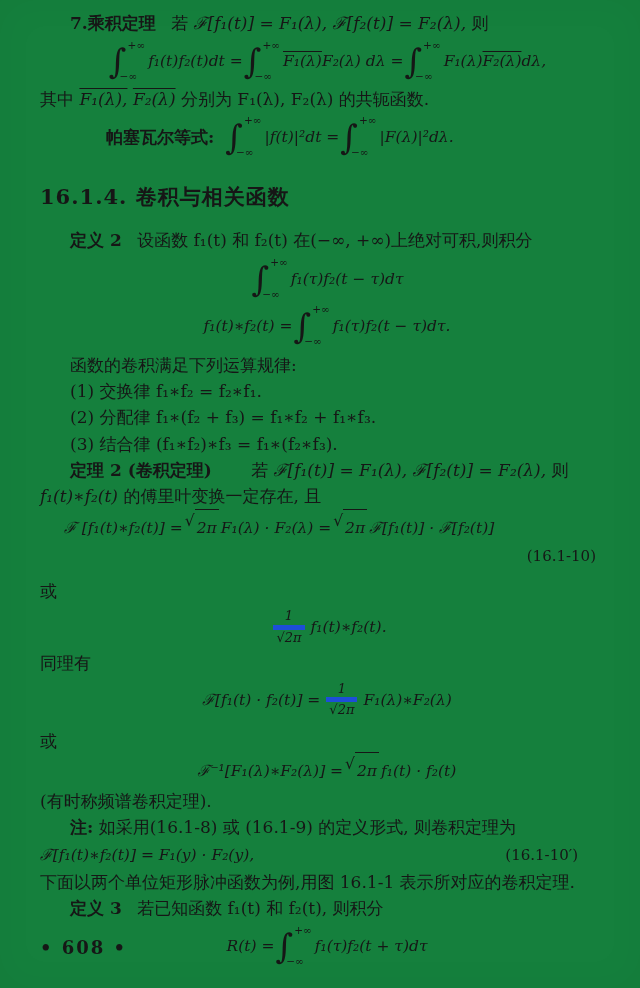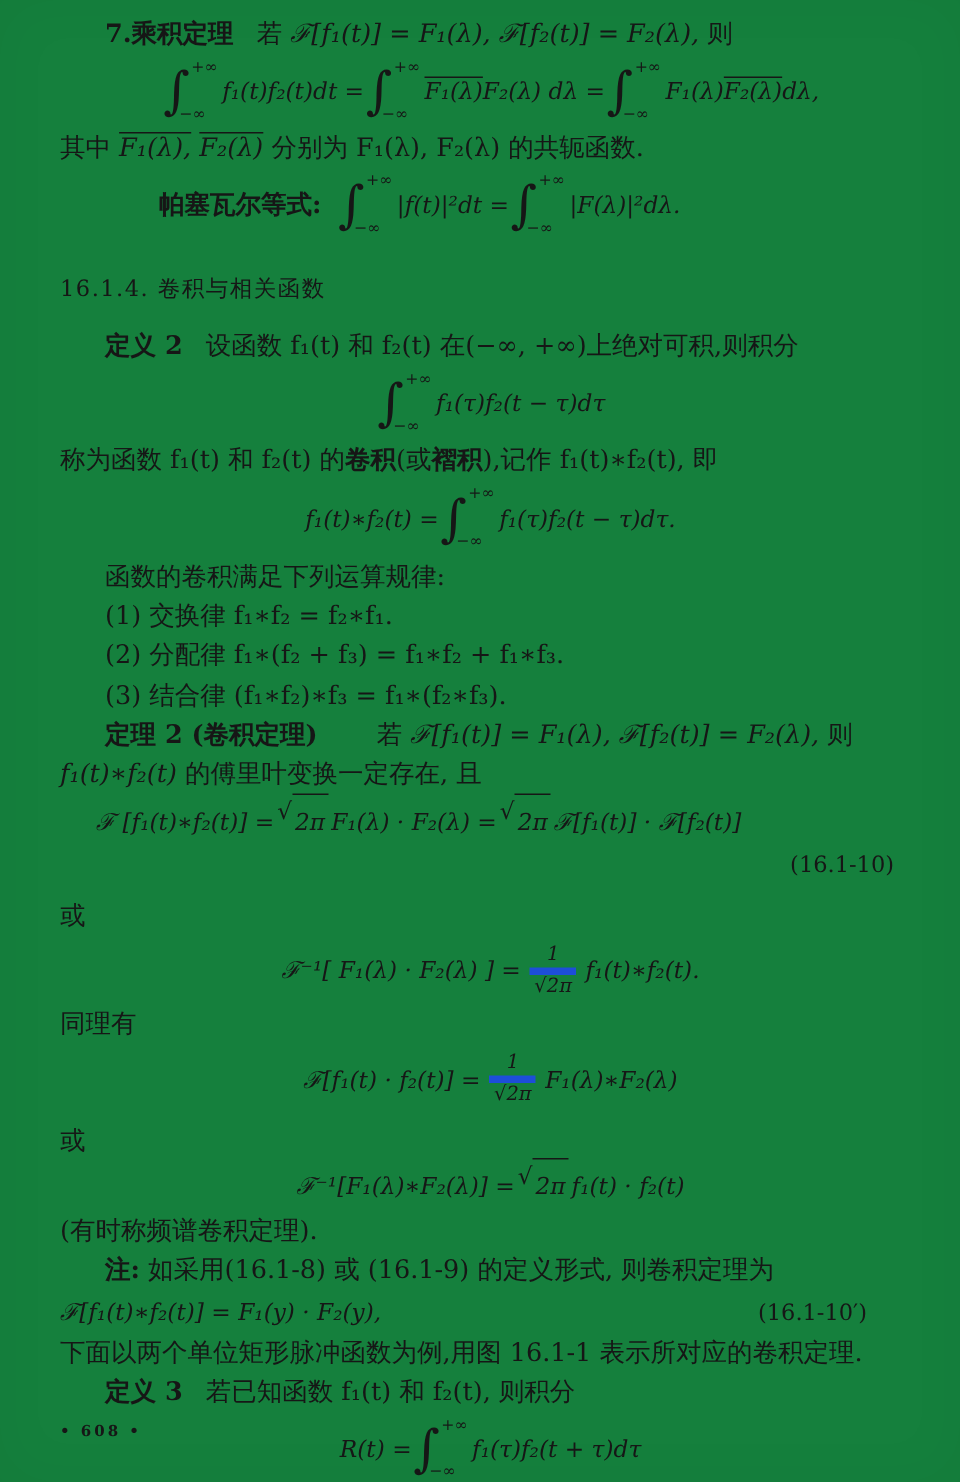--- a/index.html
+++ b/index.html
@@ -44,22 +44,22 @@
 
   
   .sqrt{display:inline-flex;align-items:flex-start;margin:0 2px;}
   .rsign{font-style:normal;}
   .rad{border-top:1.4px solid #161616;padding:6px 2px;font-style:italic;}
 
   
   .ol{text-decoration:overline;font-weight:normal;}
   .disp .ol{font-weight:normal;text-decoration:overline;}
 
-  .heading{font-size:15px;font-weight:normal;letter-spacing:1px;margin:22px 0 14px 0;}
-  .pagenum{position:absolute;left:40px;bottom:26px;font-size:10px;
+  .heading{font-size:21px;font-weight:bold;letter-spacing:1px;margin:22px 0 14px 0;}
+  .pagenum{position:absolute;left:40px;bottom:26px;font-size:18px;
            letter-spacing:2px;font-weight:bold;}
   .mt4{margin-top:4px;} .mt8{margin-top:8px;} .mt10{margin-top:10px;}
 </style>
 </head>
 <body>
 
 <div class="page">
 
   <div class="ln ind">
     <span class="b">7.乘积定理</span><span class="smsp"></span>
@@ -137,23 +137,20 @@
     <span class="bint">
       <span class="isign">∫</span>
       <span class="ilims">
           <span class="up">+∞</span>
           <span class="lo">−∞</span>
         </span>
     </span>
     <span>f₁(τ)f₂(t − τ)dτ</span>
   </div>
 
-  <div class="ln">
-    <span>称为函数 f₁(t) 和 f₂(t) 的</span><span class="b">卷积</span><span>(或</span><span class="b">褶积</span><span>),记作 f₁(t)∗f₂(t), 即</span>
-  </div>
 
   <div class="disp">
     <span>f₁(t)∗f₂(t) =</span>
     <span class="bint">
       <span class="isign">∫</span>
       <span class="ilims">
           <span class="up">+∞</span>
           <span class="lo">−∞</span>
         </span>
     </span>
@@ -187,21 +184,20 @@
         <span class="rsign">√</span>
         <span class="rad">2π</span>
       </span>
     <span>ℱ[f₁(t)] · ℱ[f₂(t)]</span>
   </div>
   <div class="eqnum">(16.1-10)</div>
 
   <div class="ln mt10">或</div>
 
   <div class="disp" style="height:40px;">
-    <span>ℱ⁻¹[ F₁(λ) · F₂(λ) ] =</span>
     <span class="frac">
         <span class="fnum">1</span>
         <span class="fden">√2π</span>
       </span>
     <span>f₁(t)∗f₂(t).</span>
   </div>
 
   <div class="ln">同理有</div>
 
   <div class="disp" style="height:40px;">

